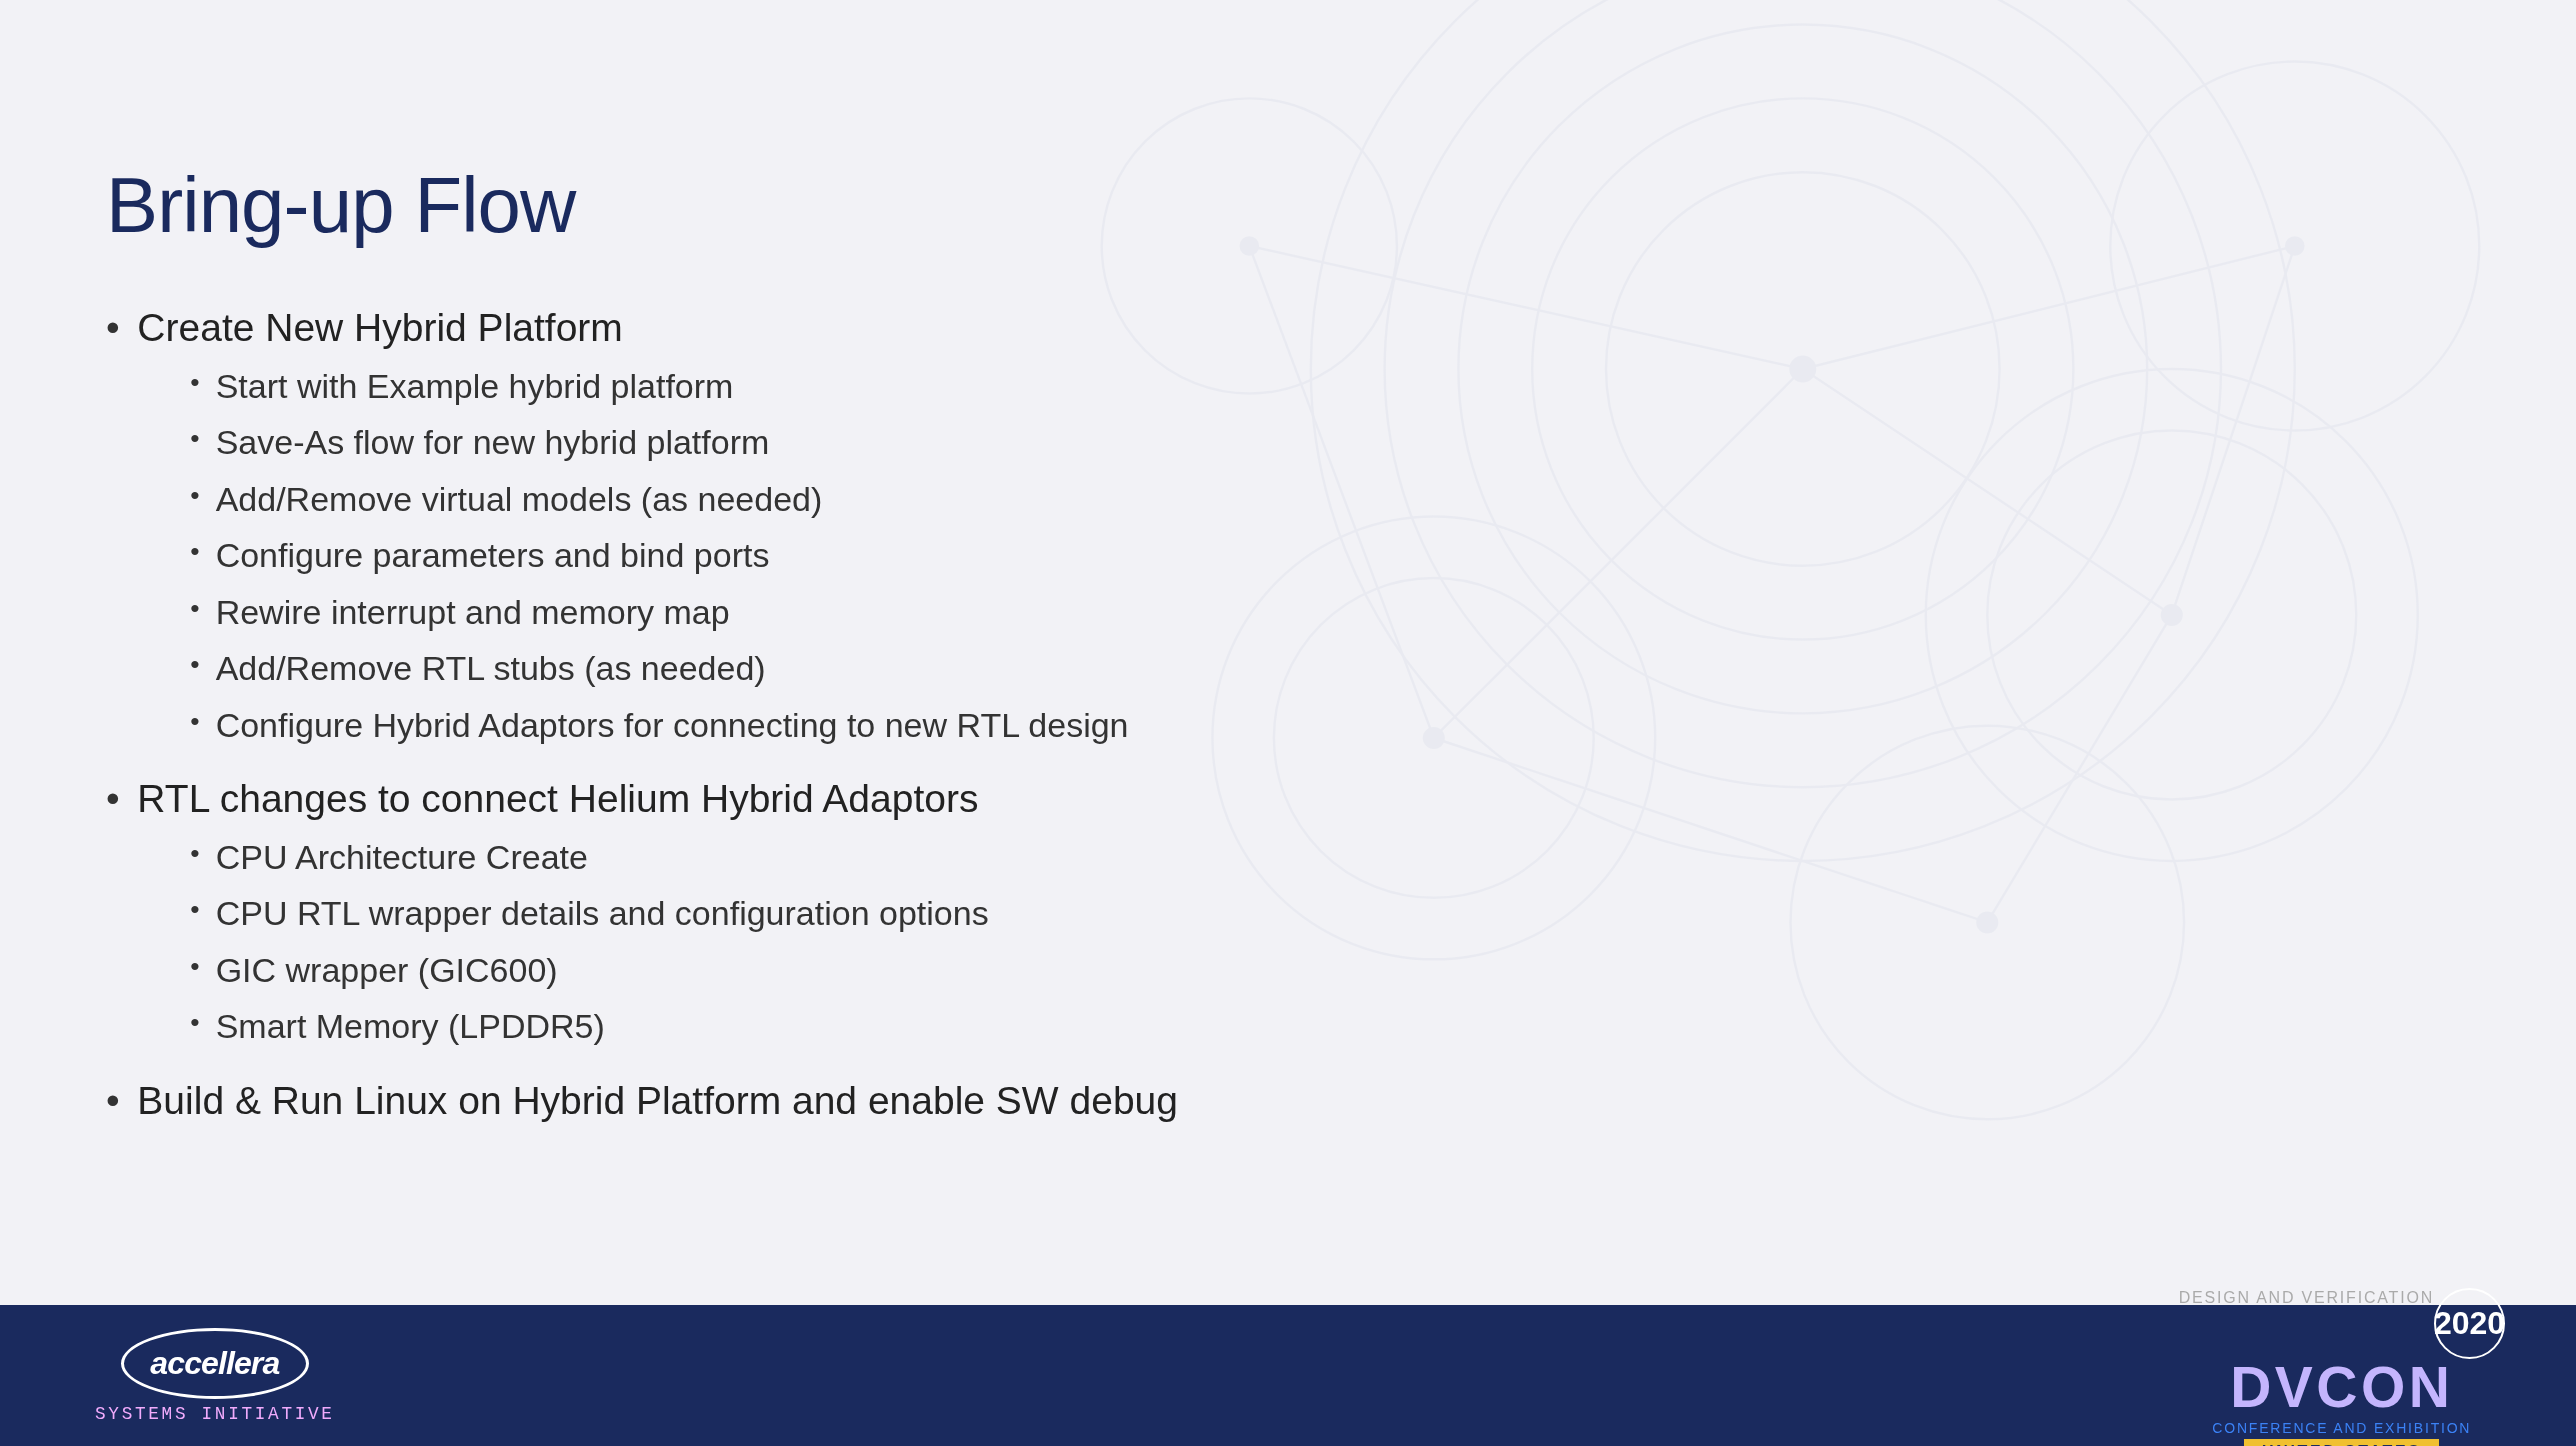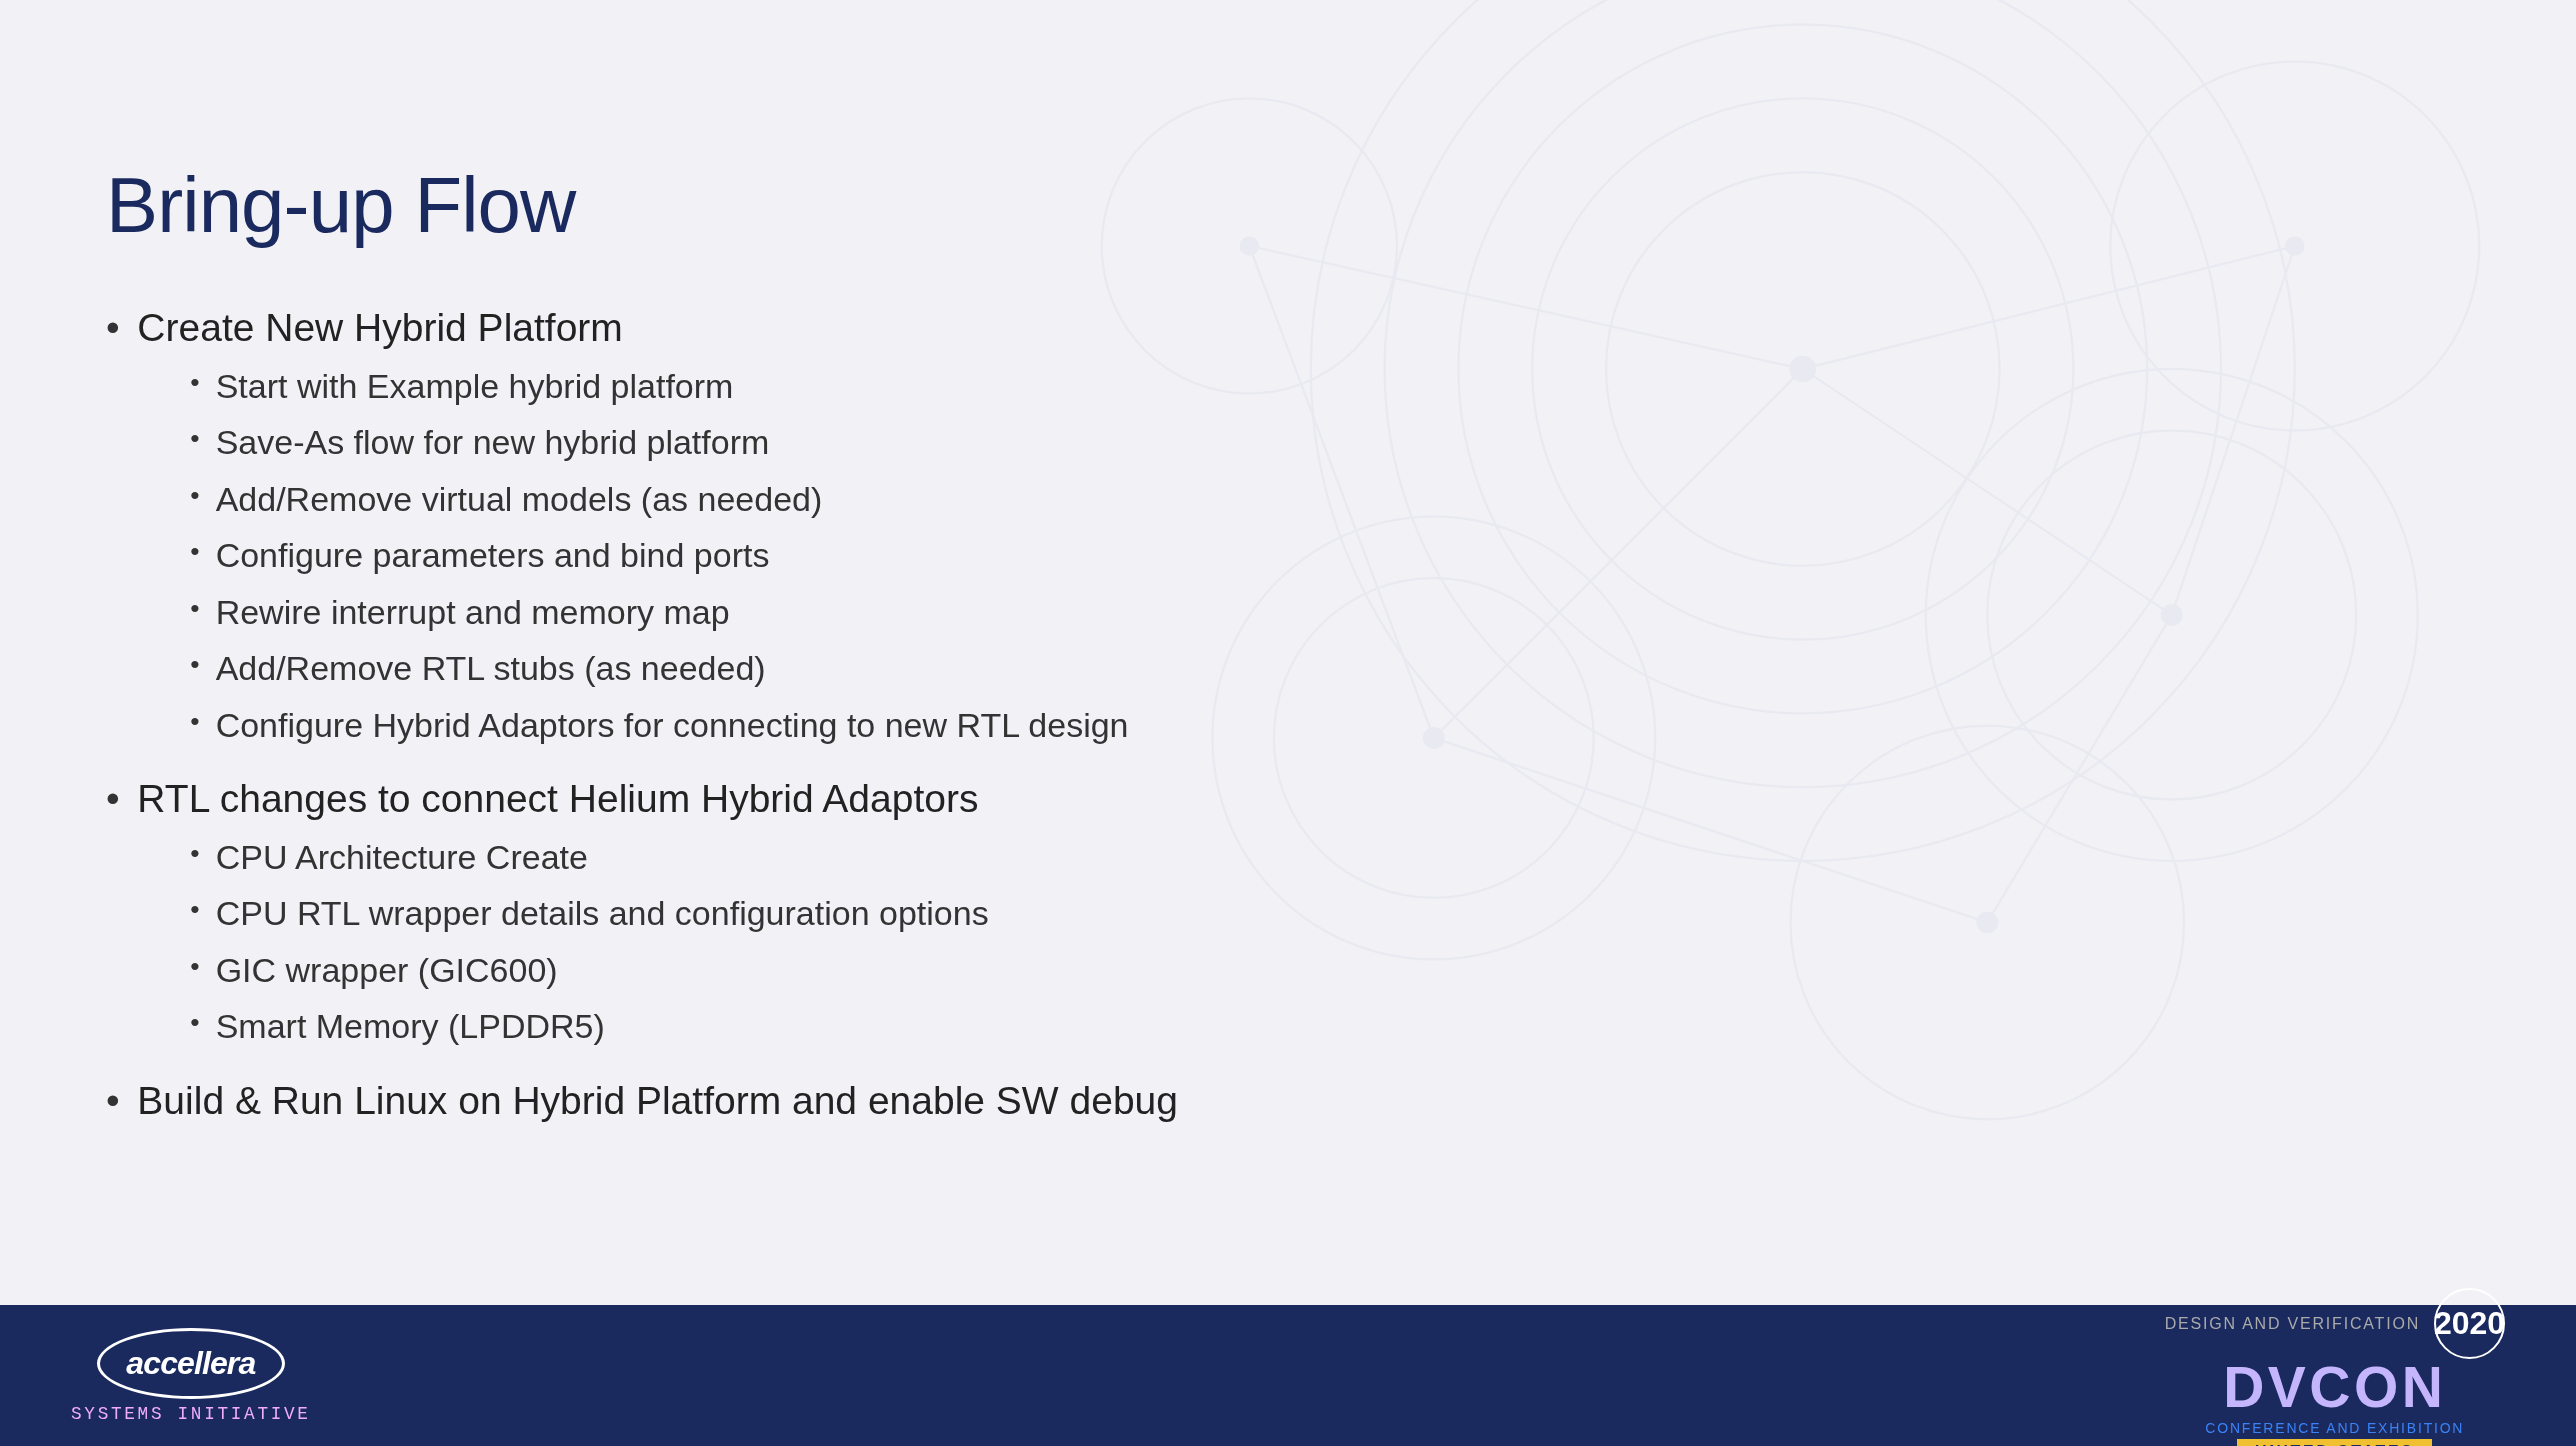--- a/index.html
+++ b/index.html
@@ -123,20 +123,21 @@
       padding: 0 71px;
       flex-shrink: 0;
       position: relative;
       z-index: 2;
     }
 
     .footer-left {
       display: flex;
       flex-direction: column;
       align-items: center;
+      margin-left: 24px;
     }
 
     .accellera-logo {
       display: flex;
       flex-direction: column;
       align-items: center;
     }
 
     .accellera-oval {
       border: 3.5px solid white;
@@ -170,22 +171,22 @@
     }
 
     .dvcon-container {
       display: flex;
       flex-direction: column;
       align-items: center;
     }
 
     .dvcon-top {
       display: flex;
-      align-items: center;
-      gap: 14px;
+      align-items: flex-start;
+      gap: 0;
     }
 
     .dvcon-small-text {
       color: #aaa;
       font-size: 16px;
       text-transform: uppercase;
       letter-spacing: 1.8px;
       line-height: 1.2;
     }
 

